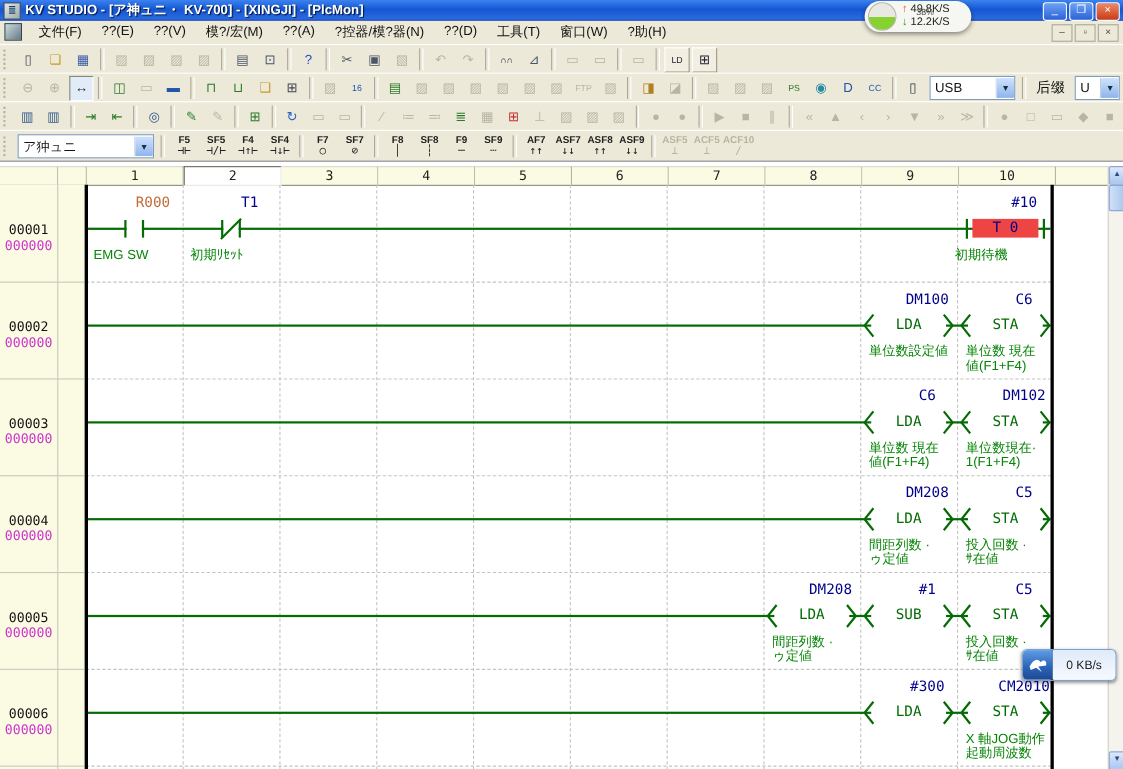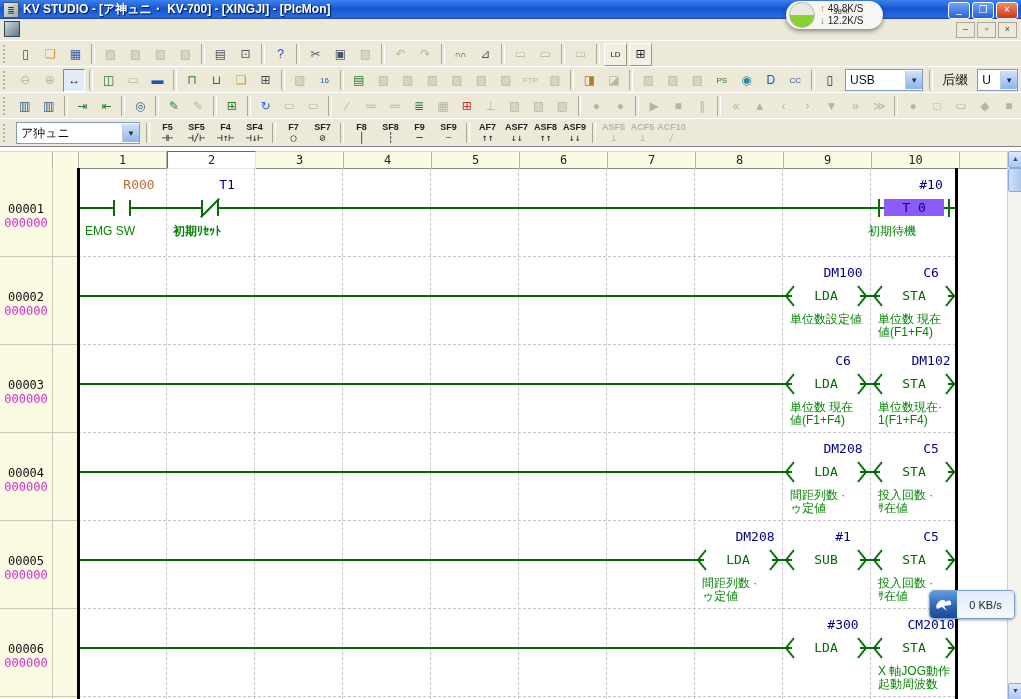--- a/index.html
+++ b/index.html
@@ -62,21 +62,21 @@
   .rung{position:absolute;left:0;width:1008px;height:88px;}
   .rline{position:absolute;left:80px;top:39px;width:875px;height:2px;background:#056b05;}
   .cbar{position:absolute;top:32px;width:2px;height:16px;background:#056b05;}
   .cgap{position:absolute;top:31px;height:18px;background:#fff;}
   .ncslash{position:absolute;top:27px;width:2px;height:26px;background:#056b05;transform:rotate(45deg);}
   .oplabel{position:absolute;top:9px;width:88px;text-align:center;font-family:"DejaVu Sans Mono",monospace;font-size:13px;color:#00008b;padding-left:17px;}
   .cmt{position:absolute;top:57px;width:94px;font-size:12px;line-height:13px;color:#068406;white-space:nowrap;}
   .fnbox{position:absolute;top:30px;width:68px;height:20px;background:#fff;text-align:center;
     font-family:"DejaVu Sans Mono",monospace;font-size:13px;line-height:20px;color:#056b05;}
   .fnchev{position:absolute;top:28px;}
-  .outbox{position:absolute;top:31px;height:17px;background:#8b5cf6;text-align:center;
+  .outbox{position:absolute;top:31px;height:17px;background:#ef4444;text-align:center;
     font-family:"DejaVu Sans Mono",monospace;font-size:13px;line-height:17px;color:#00008b;}
   
   #vscroll{position:absolute;right:0;top:4px;width:13px;height:549px;background:#f4f3ee;border-left:1px solid #d4d0c8;}
   .sbtn{position:absolute;left:0;width:13px;height:15px;background:linear-gradient(180deg,#dce9fb,#aac6f0);
     border:1px solid #8ba8d8;border-radius:2px;color:#234a8c;font-size:7px;text-align:center;line-height:13px;}
   #sthumb{position:absolute;left:0;top:17px;width:13px;height:22px;background:linear-gradient(90deg,#cfe0f8,#aac6f0);
     border:1px solid #8ba8d8;border-radius:2px;}
   
   #netgauge{position:absolute;left:786px;top:1px;width:97px;height:28px;background:#f6f6f2;border-radius:14px;
     box-shadow:0 2px 5px rgba(0,0,0,.45);display:flex;align-items:center;z-index:50;}
@@ -112,20 +112,32 @@
       <div id="gaugepct">38%</div>
     </div>
     <div style="margin-left:5px;">
       <div class="netline"><span class="uparr">↑</span> <span>49.8K/S</span></div>
       <div class="netline"><span class="dnarr">↓</span> <span>12.2K/S</span></div>
     </div>
   </div>
 
   <div id="menubar">
     <div id="mdiicon"></div>
+    <div id="menuitems" style="display:flex;">
+        <div class="menuitem">文件(F)</div>
+        <div class="menuitem">??(E)</div>
+        <div class="menuitem">??(V)</div>
+        <div class="menuitem">模?/宏(M)</div>
+        <div class="menuitem">??(A)</div>
+        <div class="menuitem">?控器/模?器(N)</div>
+        <div class="menuitem">??(D)</div>
+        <div class="menuitem">工具(T)</div>
+        <div class="menuitem">窗口(W)</div>
+        <div class="menuitem">?助(H)</div>
+      </div>
     <div class="mdibtns">
       <div class="mdibtn">–</div>
       <div class="mdibtn">▫</div>
       <div class="mdibtn">×</div>
     </div>
   </div>
 
   <div class="tbrow" style="top:40px;" id="tb1">
       <div class="grip"></div>
       <div class="tbi" style="color: rgb(68, 68, 85);">▯</div>
@@ -385,21 +397,21 @@
           <div class="cbar" style="left: 129px;"></div>
           <div class="oplabel" style="left: 78px; color: rgb(192, 106, 58);">R000</div>
           <div class="cmt" style="left: 85px;">
             <div>EMG SW</div>
           </div>
           <div class="cgap" style="left: 203px; width: 14px;"></div>
           <div class="cbar" style="left: 201px;"></div>
           <div class="cbar" style="left: 217px;"></div>
           <div class="ncslash" style="left: 209px;"></div>
           <div class="oplabel" style="left: 166px;">T1</div>
-          <div class="cmt" style="left: 173px; font-weight: bold;">
+          <div class="cmt" style="left: 173px;">
             <div>初期ﾘｾｯﾄ</div>
           </div>
           <div class="cbar" style="left: 878px; height: 18px; top: 31px;"></div>
           <div class="cbar" style="left: 948px; height: 18px; top: 31px;"></div>
           <div class="outbox" style="left: 884px; width: 60px;">T 0</div>
           <div class="oplabel" style="left: 870px;">#10</div>
           <div class="cmt" style="left: 868px;">
             <div>初期待機</div>
           </div>
         </div>

